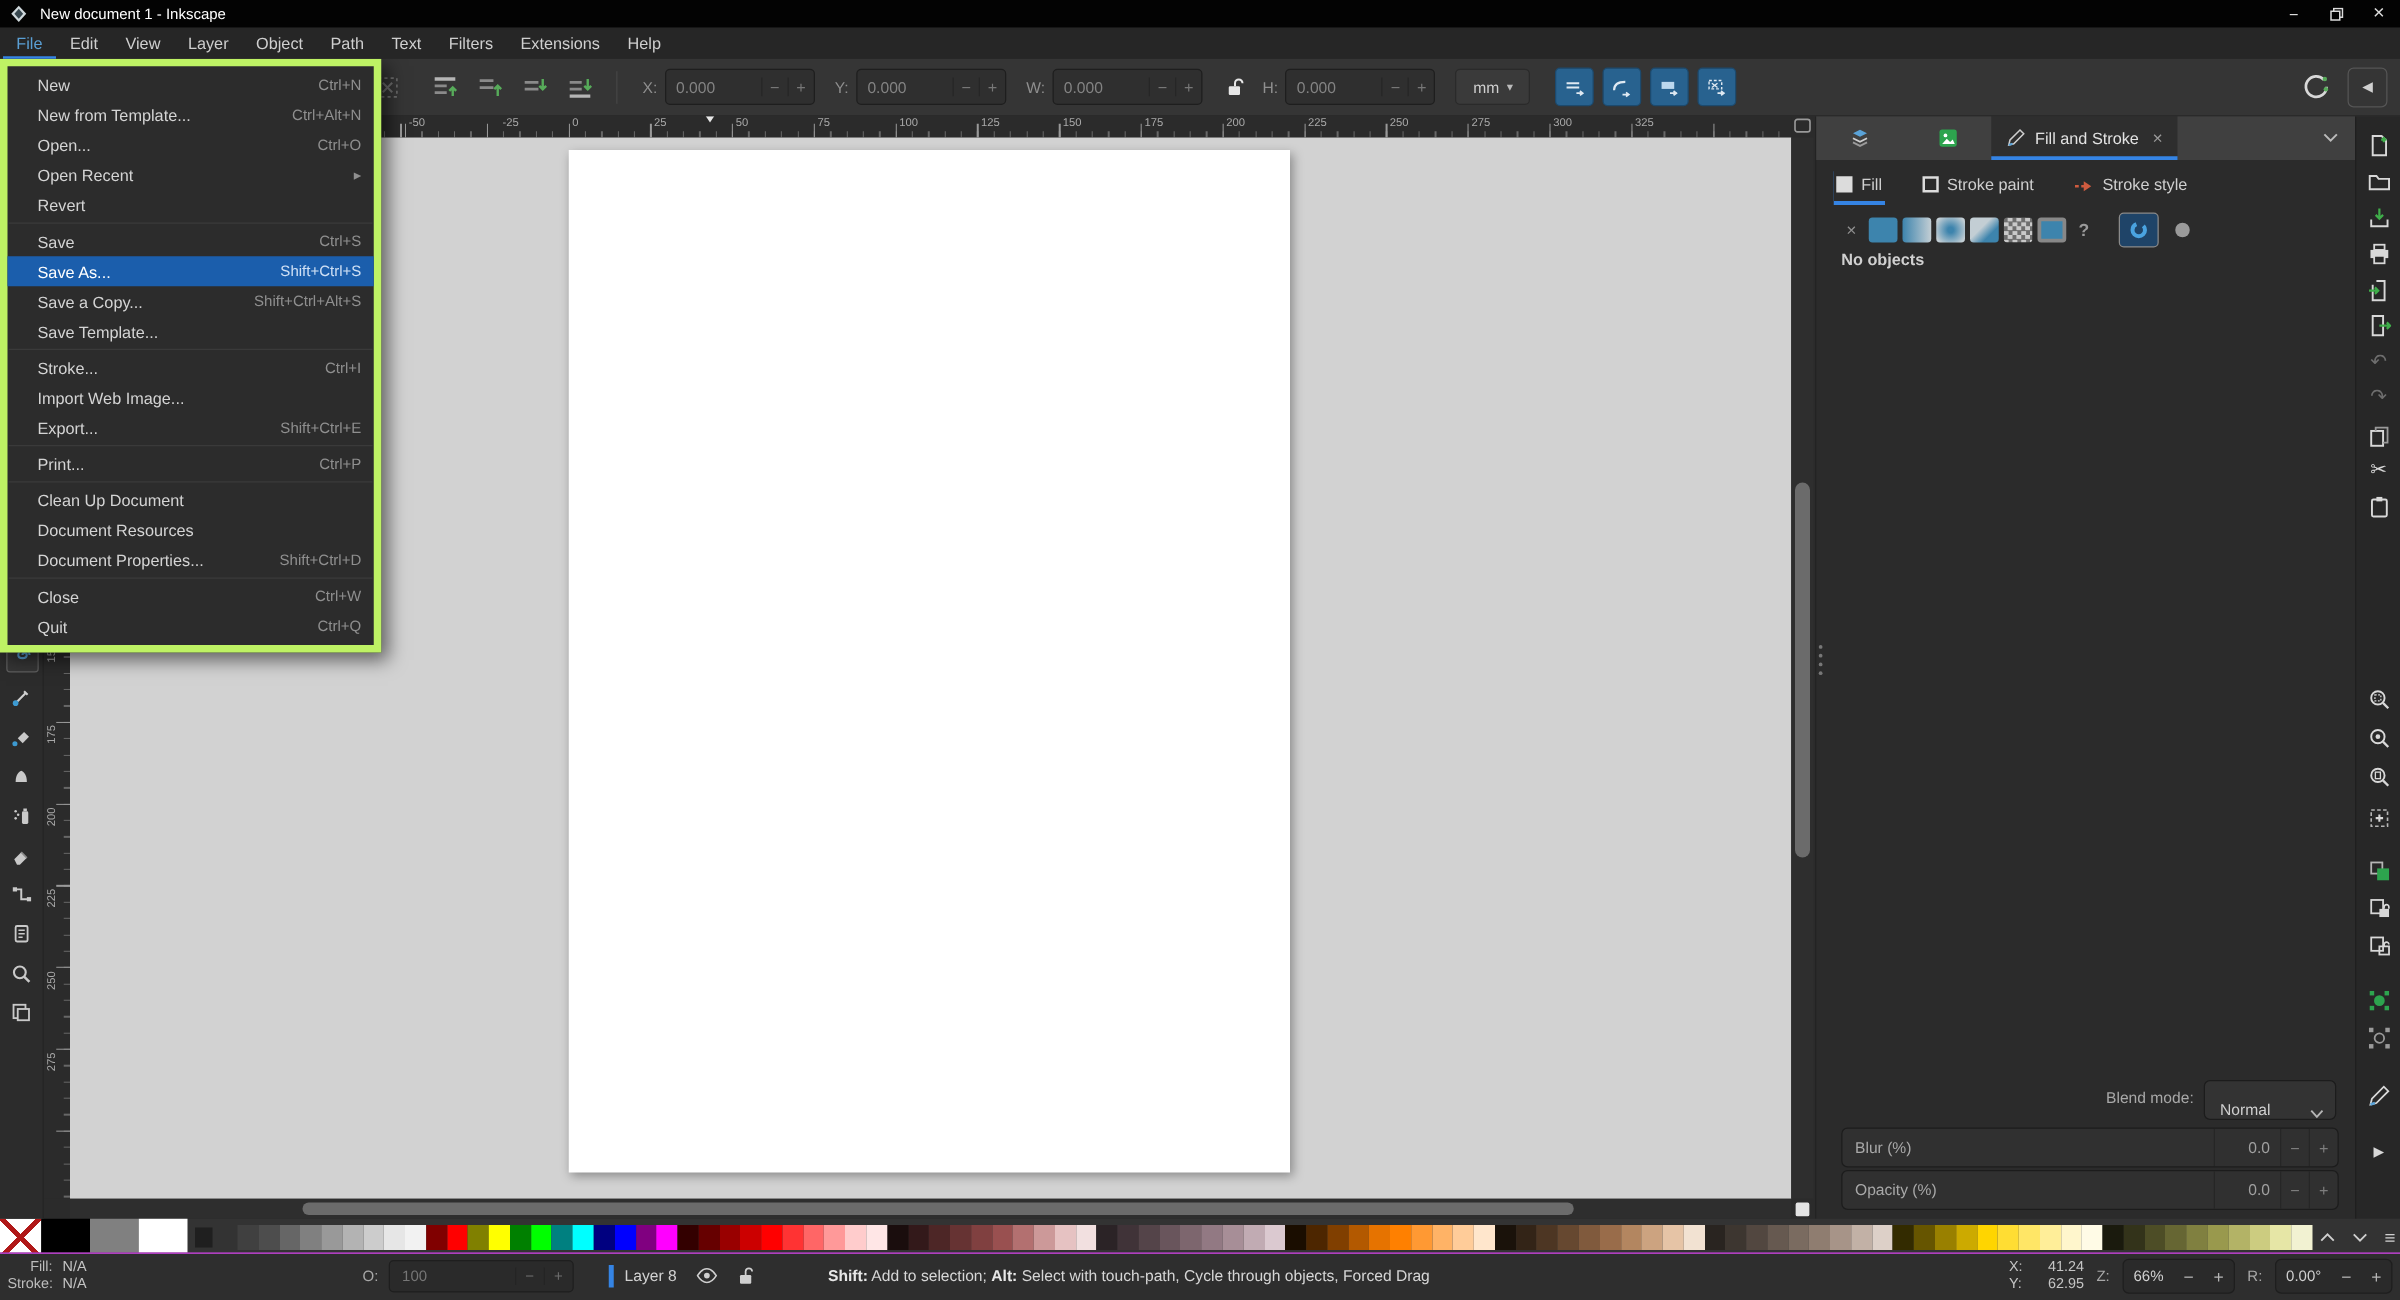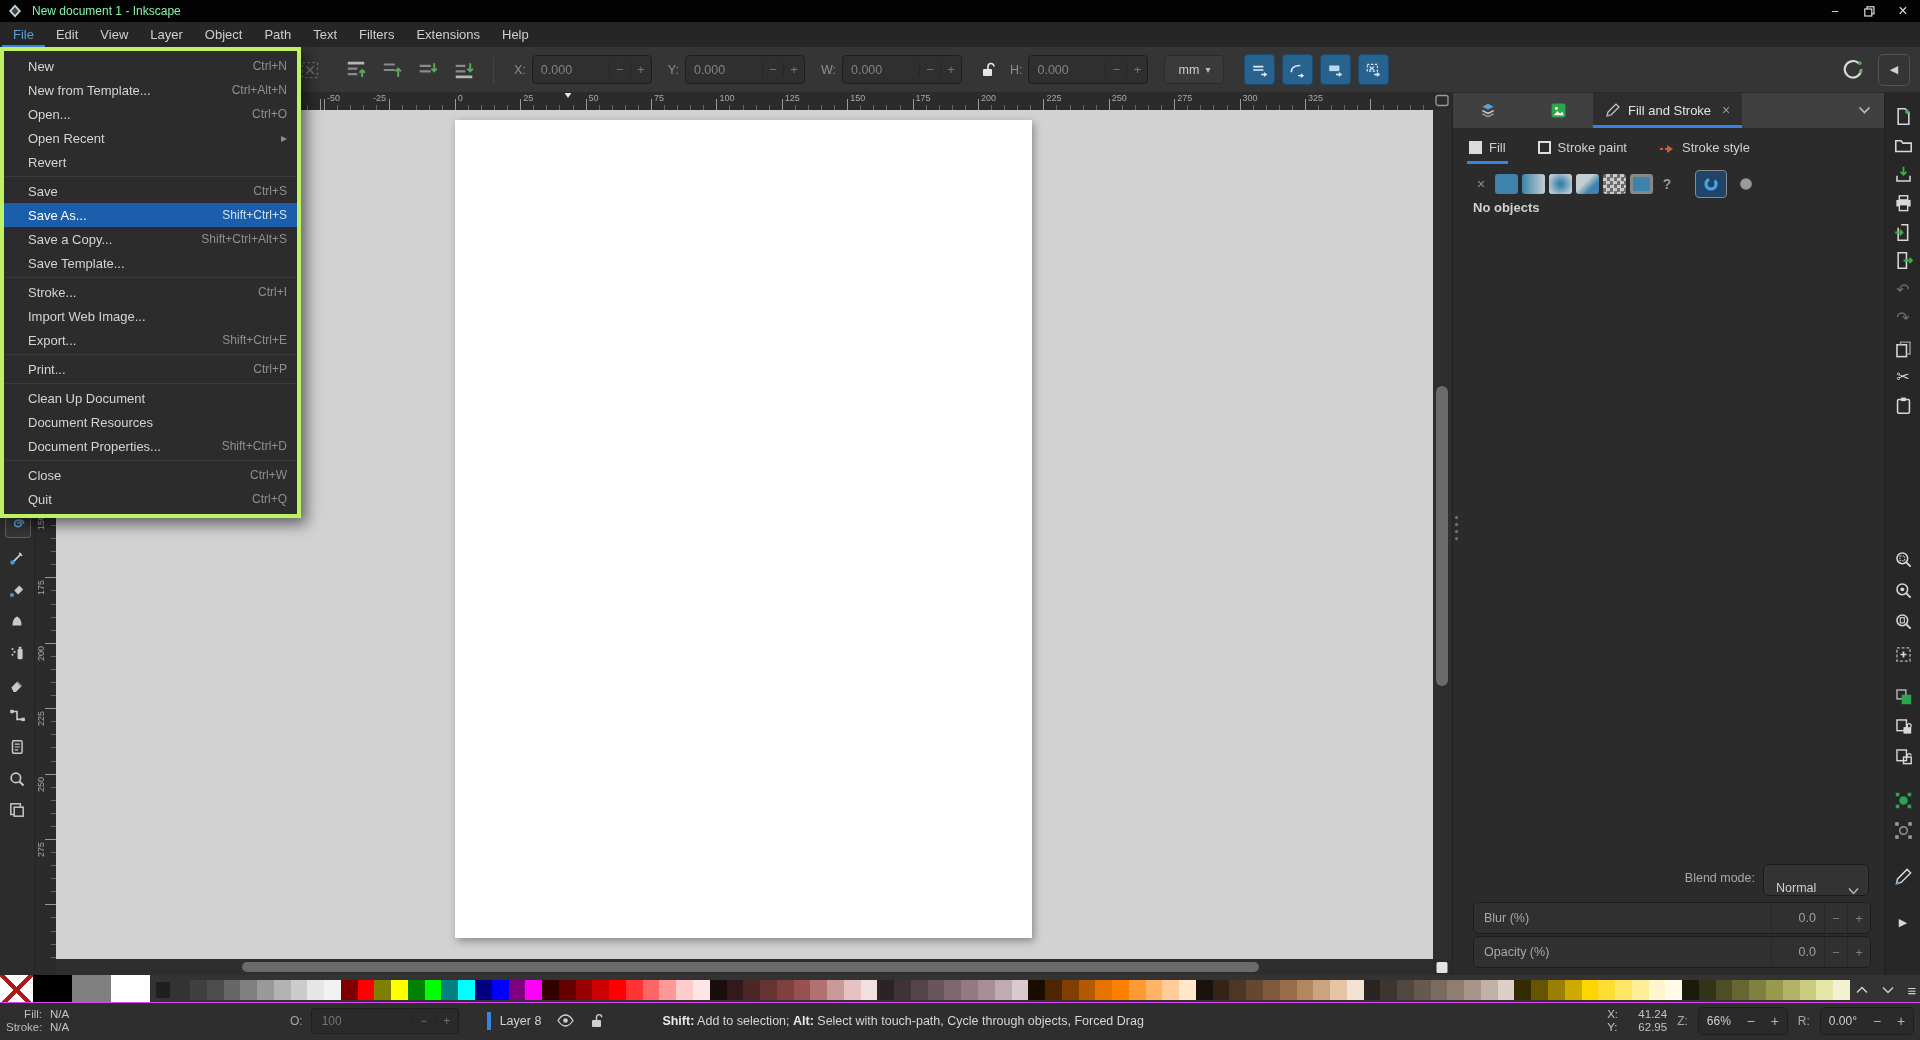--- a/index.html
+++ b/index.html
@@ -3,41 +3,41 @@
 <meta charset="utf-8">
 <style>
   html,body{margin:0;padding:0;background:#222}
   #app{position:relative;width:1920px;height:1040px;overflow:hidden;background:#2e2e2e;
        font-family:"Liberation Sans",sans-serif;color:#d6d6d6;}
   .abs{position:absolute}
   svg{display:block}
 
   
   #titlebar{left:0;top:0;width:1920px;height:22px;background:#030303;display:flex;align-items:center;z-index:60}
-  #titlebar .title{font-size:12px;color:#86efac;margin-left:10px}
+  #titlebar .title{font-size:12px;color:#ffffff;margin-left:10px}
   .winbtn{width:34px;height:22px;display:flex;align-items:center;justify-content:center;color:#dcdcdc;font-size:13px}
   #win-controls{margin-left:auto;display:flex}
 
   
   #menubar{left:0;top:22px;width:1920px;height:25px;background:#262626;display:flex;align-items:stretch;z-index:55;padding-left:2px}
   .mb-item{padding:0 11px;display:flex;align-items:center;font-size:13px;color:#cfcfcf}
   .mb-item.active{color:#5a9fd4;box-shadow:inset 0 -2px 0 #3584e4}
 
   
   #toolbar{left:0;top:47px;width:1920px;height:45px;background:#353535;border-bottom:1px solid #2a2a2a;display:flex;align-items:center;z-index:10}
   .tb-label{font-size:12.5px;color:#8f8f8f}
   .spin{display:flex;align-items:center;width:118px;height:27px;background:#2f2f2f;border:1px solid #1e1e1e;border-radius:4px;overflow:hidden}
   .spin .sv{flex:1;font-size:12.5px;color:#838383;padding-left:8px}
   .spin .sbtn{width:20px;text-align:center;color:#777;font-size:13px;border-left:1px solid #262626}
   .bluebtn{width:29px;height:29px;background:#28628f;border:1px solid #1c4a6e;border-radius:4px;display:flex;align-items:center;justify-content:center}
   .tsep{width:1px;height:26px;background:#454545}
   #collapse-btn{width:30px;height:30px;border:1px solid #555;border-radius:5px;display:flex;align-items:center;justify-content:center;color:#d0d0d0;font-size:11px}
 
   
-  #filemenu{left:0;top:47px;width:293px;background:#2c2c2c;border:4px solid #bef264;box-shadow:5px 6px 14px rgba(0,0,0,.55);z-index:50;padding:3px 0}
+  #filemenu{left:0;top:47px;width:293px;background:#2c2c2c;border:6px solid #bef264;box-shadow:5px 6px 14px rgba(0,0,0,.55);z-index:50;padding:3px 0}
   .mi{height:24px;display:flex;align-items:center}
   .mi .mi-l{margin-left:24px;flex:1;font-size:13px;color:#d4d4d4}
   .mi .mi-s{margin-right:10px;font-size:12px;color:#8f8f8f}
   .mi.hl{background:#1b5eac}
   .mi.hl .mi-l{color:#fff}
   .mi.hl .mi-s{color:#cfe0f5}
   .msep{height:1px;background:#3a3a3a;margin:2px 1px}
 
   
   #toolbox{left:0;top:92px;width:34px;height:883px;background:#2c2c2c;border-right:1px solid #242424;z-index:5}
@@ -320,21 +320,21 @@
           <rect x="5.5" y="5.5" width="8" height="8" fill="#2c2c2c" stroke="#c9c9c9" stroke-width="1.3"></rect>
         </svg>
     </span>
   </div>
 
   <div class="abs" id="canvas">
     <div class="abs" style="left:0;top:0;width:22px;height:18px;background:#2b2b2b;border-right:1px solid #202020;border-bottom:1px solid #202020"></div>
     <div id="hruler">
       <span class="rmark"></span>
     <span class="rlab" style="left: 271px;">-50</span>
-        <span class="rlab" style="left: 317px;">-25</span>
+        <span class="rlab" style="left: 346px;">-25</span>
         <span class="rlab" style="left: 401.8px;">0</span>
         <span class="rlab" style="left: 467.2px;">25</span>
         <span class="rlab" style="left: 532.6px;">50</span>
         <span class="rlab" style="left: 598px;">75</span>
         <span class="rlab" style="left: 663.4px;">100</span>
         <span class="rlab" style="left: 728.8px;">125</span>
         <span class="rlab" style="left: 794.2px;">150</span>
         <span class="rlab" style="left: 859.6px;">175</span>
         <span class="rlab" style="left: 925px;">200</span>
         <span class="rlab" style="left: 990.4px;">225</span>

